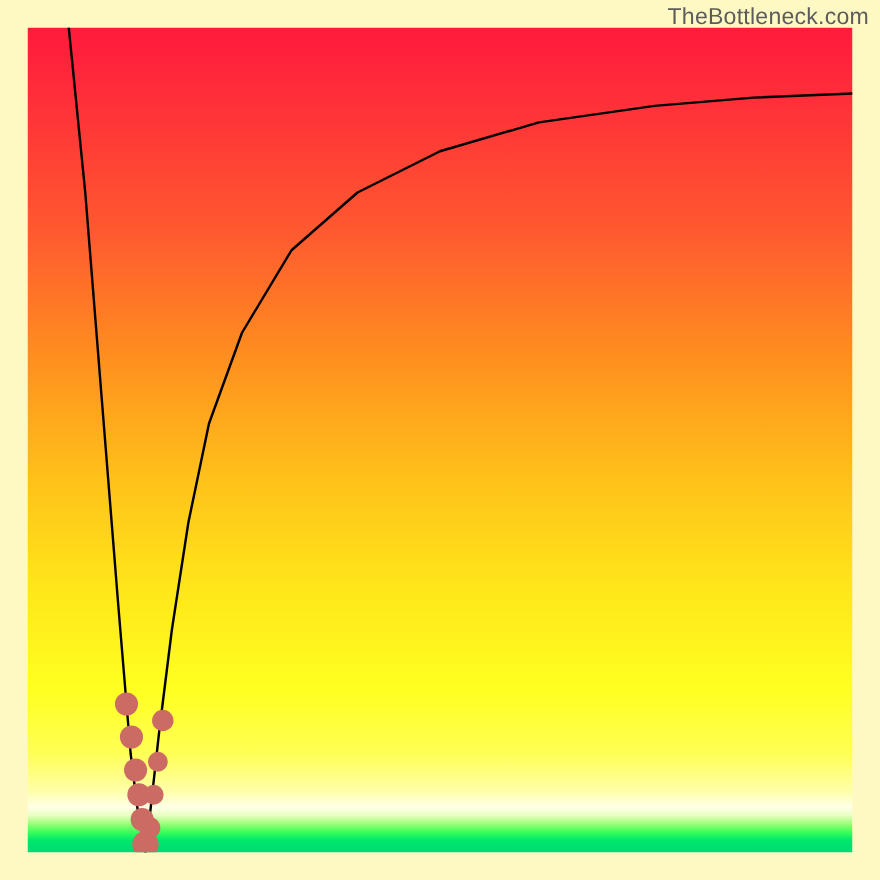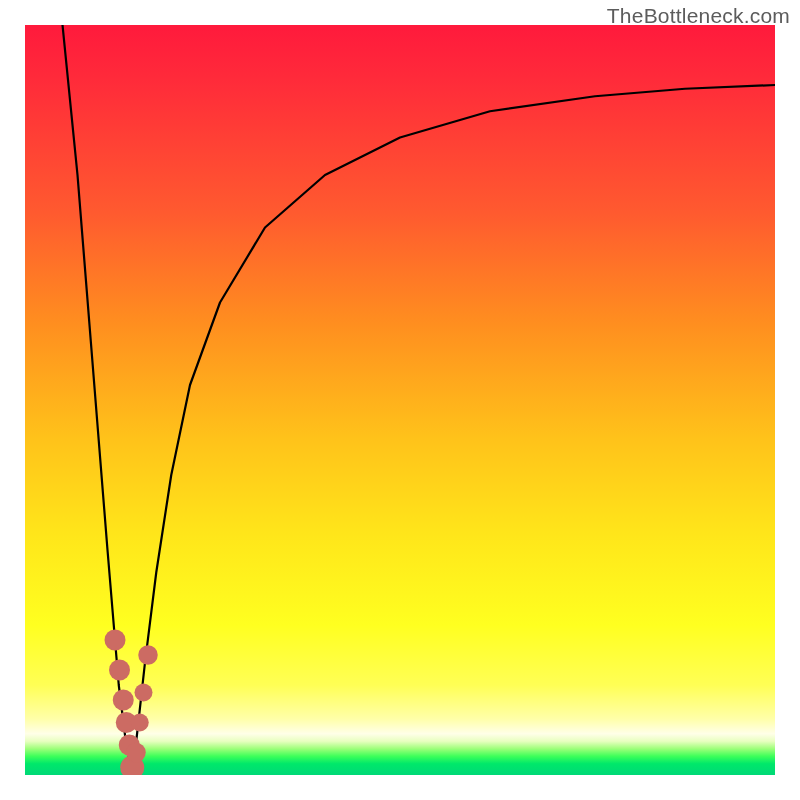--- a/index.html
+++ b/index.html
@@ -8,21 +8,21 @@
     width: 800px;
     height: 800px;
     overflow: hidden;
     background: #000;
     font-family: Arial, Helvetica, sans-serif;
   }
   .frame {
     position: relative;
     width: 800px;
     height: 800px;
-    background: #ffffff;
+    background: #fef9c3;
     text-decoration: underline;
   }
   .plot-area {
     position: absolute;
     left: 25px;
     top: 25px;
     width: 750px;
     height: 750px;
     overflow: hidden;
   }

